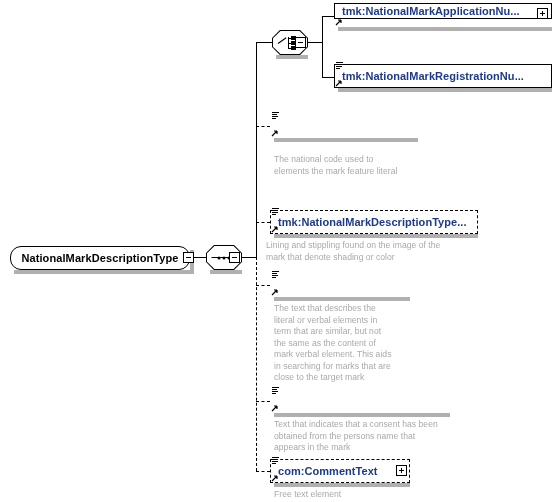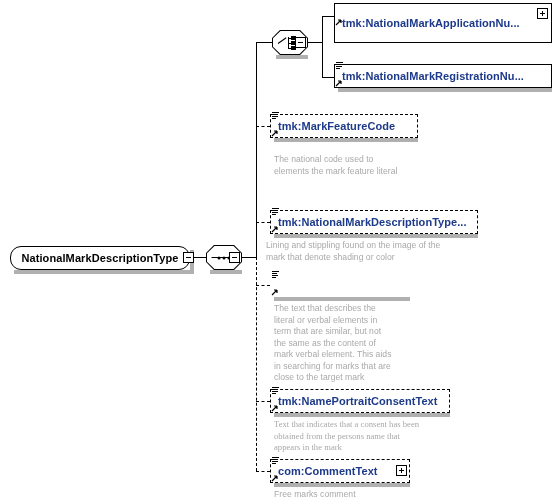--- a/index.html
+++ b/index.html
@@ -311,21 +311,21 @@
       <div class="tick t2"></div>
       <div class="tick t3"></div>
       <div class="sq s1"></div>
       <div class="sq s2"></div>
       <div class="sq s3"></div>
     </div>
   </div>
   <div class="minusbox" style="left:295px; top:37px;"></div>
 
   <div class="shadow" style="left:338px; top:27px; width:214px; height:4px;"></div>
-  <div class="elembox" style="left:334px; top:3px; width:218px; height:40px;">
+  <div class="elembox" style="left:334px; top:3px; width:218px; height:16px;">
     <span class="label">tmk:NationalMarkApplicationNu...</span>
   </div>
   <div class="arrow-icon" style="position:absolute; left:335px; top:18px;">
     <svg width="8" height="8" viewBox="0 0 8 8">
         <path d="M1 7 L6 2 M6 2 L3 2 M6 2 L6 5" stroke="#000" stroke-width="1.2" fill="none"></path>
       </svg>
   </div>
   <div class="plusbox" style="left:537px; top:8px;"></div>
 
   <div class="shadow" style="left:338px; top:88px; width:214px; height:4px;"></div>
@@ -338,23 +338,20 @@
       <i></i>
       <i></i>
   </div>
   <div class="arrow-icon" style="position:absolute; left:335px; top:79px;">
     <svg width="8" height="8" viewBox="0 0 8 8">
         <path d="M1 7 L6 2 M6 2 L3 2 M6 2 L6 5" stroke="#000" stroke-width="1.2" fill="none"></path>
       </svg>
   </div>
 
   <div class="shadow" style="left:274px; top:138px; width:144px; height:4px;"></div>
-  <div class="elembox optional" style="left:270px; top:114px; width:148px; height:24px;">
-    <span class="label">tmk:MarkFeatureCode</span>
-  </div>
   <div class="lines-icon" style="position:absolute; left:272px; top:112px;">
     <i></i>
       <i></i>
       <i></i>
       <i></i>
   </div>
   <div class="arrow-icon" style="position:absolute; left:271px; top:129px;">
     <svg width="8" height="8" viewBox="0 0 8 8">
         <path d="M1 7 L6 2 M6 2 L3 2 M6 2 L6 5" stroke="#000" stroke-width="1.2" fill="none"></path>
       </svg>
@@ -394,49 +391,46 @@
   </div>
   <div class="doc" style="left:274px; top:303px; width:150px;">The text that describes the
 literal or verbal elements in
 term that are similar, but not
 the same as the content of
 mark verbal element. This aids
 in searching for marks that are
 close to the target mark</div>
 
   <div class="shadow" style="left:274px; top:413px; width:176px; height:4px;"></div>
-  <div class="elembox optional" style="left:270px; top:389px; width:180px; height:24px;">
-    <span class="label">tmk:NamePortraitConsentText</span>
-  </div>
   <div class="lines-icon" style="position:absolute; left:272px; top:387px;">
     <i></i>
       <i></i>
       <i></i>
       <i></i>
   </div>
   <div class="arrow-icon" style="position:absolute; left:271px; top:404px;">
     <svg width="8" height="8" viewBox="0 0 8 8">
         <path d="M1 7 L6 2 M6 2 L3 2 M6 2 L6 5" stroke="#000" stroke-width="1.2" fill="none"></path>
       </svg>
   </div>
-  <div class="doc" style="left:274px; top:419px; width:220px;font-family:Liberation Serif, serif;">Text that indicates that a consent has been
+  <div class="doc" style="left:274px; top:419px; width:220px;">Text that indicates that a consent has been
 obtained from the persons name that
 appears in the mark</div>
 
   <div class="shadow" style="left:274px; top:483px; width:136px; height:4px;"></div>
   <div class="elembox optional" style="left:270px; top:459px; width:140px; height:24px;">
     <span class="label">com:CommentText</span>
   </div>
   <div class="lines-icon" style="position:absolute; left:272px; top:457px;">
     <i></i>
       <i></i>
       <i></i>
       <i></i>
   </div>
   <div class="arrow-icon" style="position:absolute; left:271px; top:474px;">
     <svg width="8" height="8" viewBox="0 0 8 8">
         <path d="M1 7 L6 2 M6 2 L3 2 M6 2 L6 5" stroke="#000" stroke-width="1.2" fill="none"></path>
       </svg>
   </div>
   <div class="plusbox" style="left:396px; top:465px;"></div>
-  <div class="doc" style="left:274px; top:489px; width:150px;">Free marks comment</div>
+  <div class="doc" style="left:274px; top:489px; width:150px;">Free text element</div>
 
 </div>
 
 </body></html>

